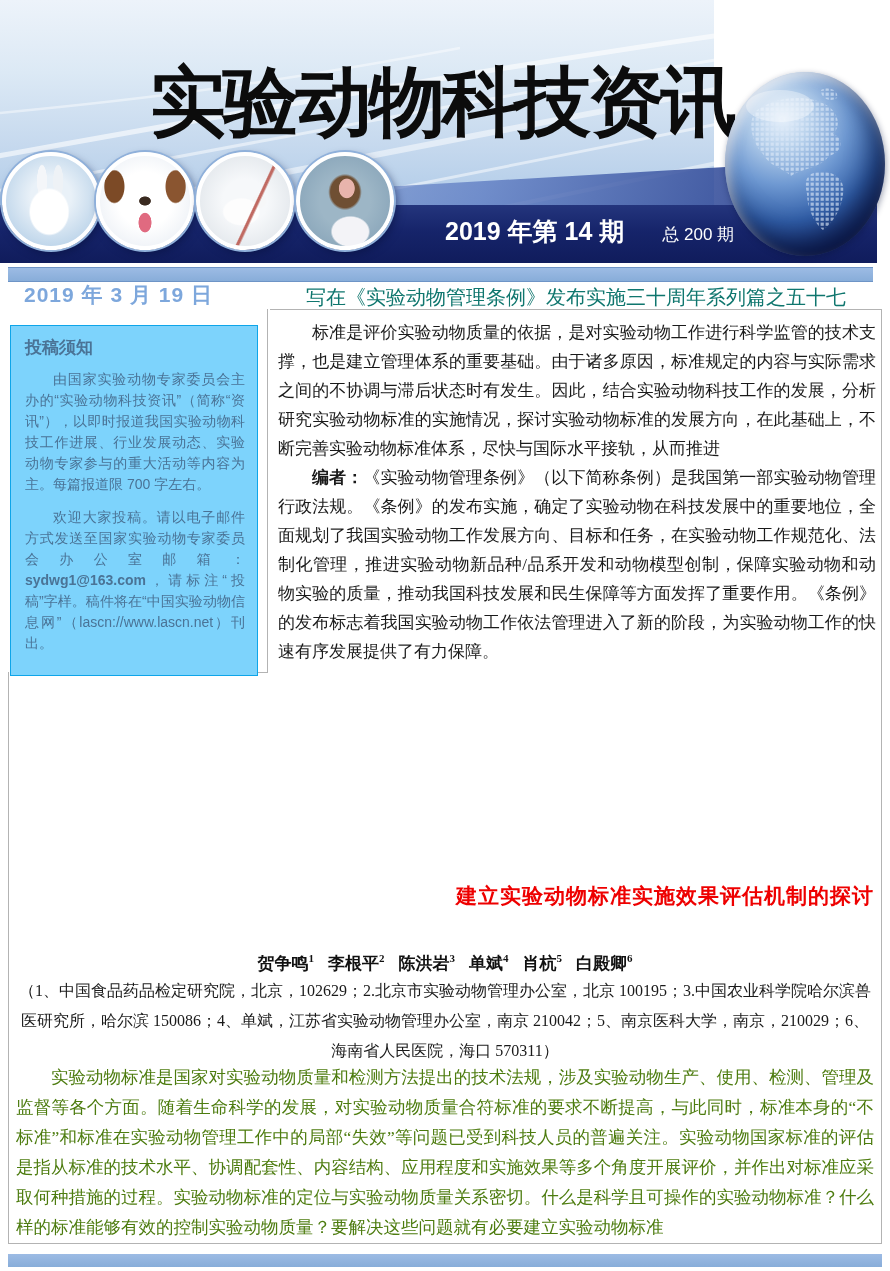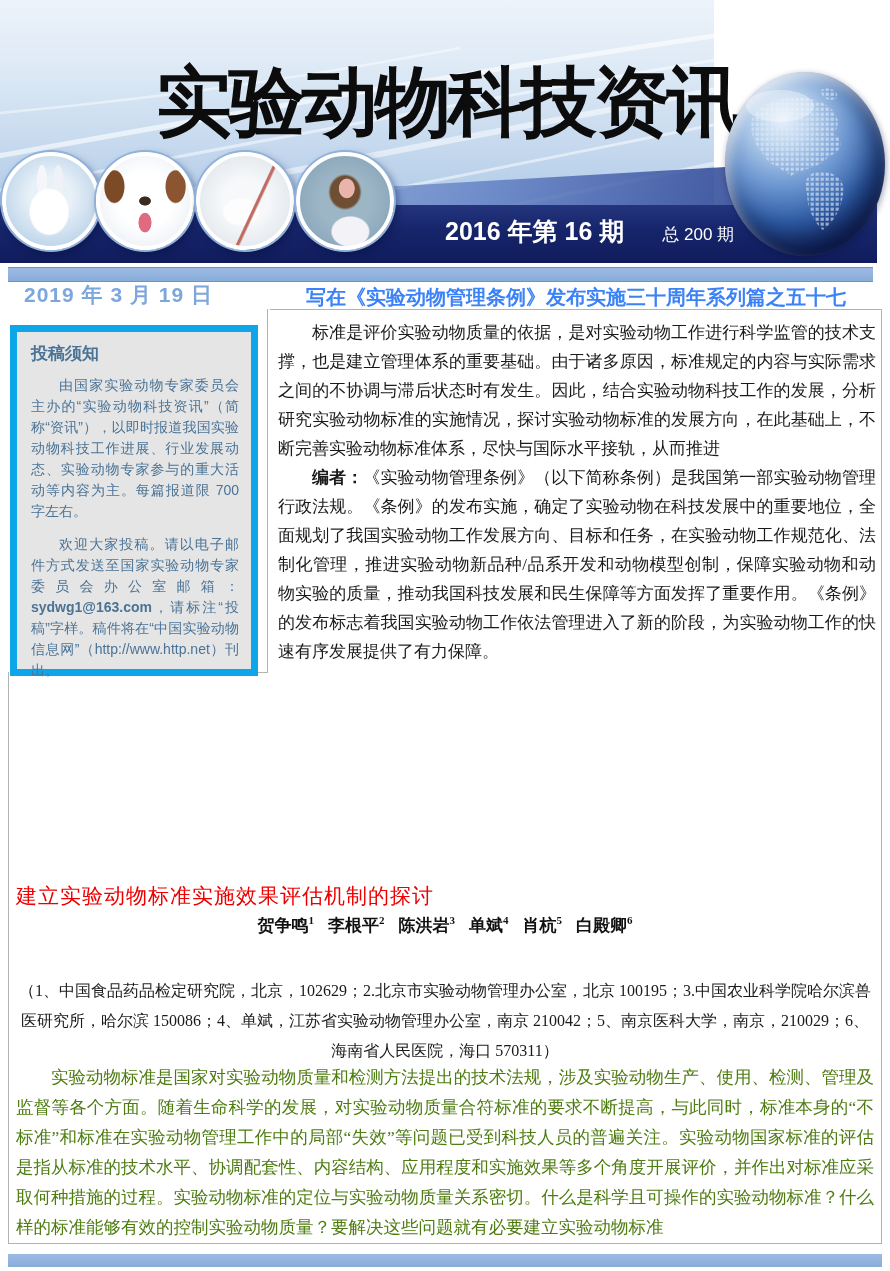--- a/index.html
+++ b/index.html
@@ -1,21 +1,21 @@
 <!DOCTYPE html>
 <html><head>
 <meta charset="utf-8">
 <style>
   html,body{margin:0;padding:0;background:#ffffff;}
   .page{position:relative;width:890px;height:1271px;background:#ffffff;overflow:hidden;
         font-family:"Liberation Serif","DejaVu Serif",serif;}
 
   
   .masthead{position:absolute;left:0;top:0;width:714px;height:207px;
-    background:linear-gradient(to bottom,#edf3fa 0%,#dce9f5 35%,#c6d9ee 70%,#b0cbe8 100%);text-align:right;}
+    background:linear-gradient(to bottom,#edf3fa 0%,#dce9f5 35%,#c6d9ee 70%,#b0cbe8 100%);}
   .arcs{position:absolute;left:0;top:0;width:890px;height:290px;pointer-events:none;}
   .band-wedge{position:absolute;left:0;top:158px;width:877px;height:48px;
     background:linear-gradient(100deg,rgba(140,168,220,0) 5%,rgba(95,125,195,.8) 55%,rgba(40,62,140,.95) 95%);
     clip-path:polygon(0 100%,16% 90%,100% 0,100% 100%);}
   .navy-band{position:absolute;left:0;top:205px;width:877px;height:58px;
     background:linear-gradient(to bottom,#24357d 0%,#16246a 45%,#101c5c 100%);}
   .masthead-title{position:absolute;left:150px;top:52px;width:590px;height:112px;
     font-size:76px;font-weight:bold;letter-spacing:-3px;color:#0c0c0c;white-space:nowrap;
     font-family:"Liberation Serif","DejaVu Serif",serif;}
   .issue-line{position:absolute;left:445px;top:215px;display:flex;align-items:baseline;gap:38px;
@@ -59,51 +59,51 @@
     background:linear-gradient(to bottom,#9cbbe4,#88add9);border-top:1px solid #6e94c6;border-bottom:1px solid #6e94c6;}
   .bottom-strip{position:absolute;left:8px;top:1254px;width:874px;height:13px;
     background:linear-gradient(to bottom,#9cbbe4,#88add9);}
 
   
   .date-label{position:absolute;left:24px;top:281px;font-size:21px;font-weight:bold;color:#7da7dc;
     font-family:"Liberation Sans","DejaVu Sans",sans-serif;letter-spacing:1px;white-space:nowrap;}
 
   
   .notice-box{position:absolute;left:10px;top:325px;width:248px;height:351px;box-sizing:border-box;
-    border:7px solid #0ea5e9;background:#e5e5e5;z-index:5;padding:8px 12px 6px 14px;
+    border:1px solid #0ea5e9;background:#7dd3fc;z-index:5;padding:8px 12px 6px 14px;
     font-family:"Liberation Sans","DejaVu Sans",sans-serif;color:#4a7396;}
   .notice-title{font-size:17px;font-weight:bold;margin:2px 0 10px 0;}
   .notice-box p{font-size:14px;line-height:21px;text-align:justify;margin:0 0 12px 0;text-indent:2em;}
   .notice-email,.notice-url{font-weight:bold;color:#4a7396;text-decoration:none;}
   .notice-url{font-weight:normal;}
 
   
   .frame{position:absolute;background:#b3b3b3;z-index:0;}
   .f-top{left:270px;top:309px;width:612px;height:1px;}
   .f-right{left:881px;top:309px;width:1px;height:935px;}
   .f-bottom{left:8px;top:1243px;width:874px;height:1px;}
   .f-left-upper{left:267px;top:309px;width:1px;height:363px;}
   .f-left-lower{left:8px;top:672px;width:1px;height:571px;}
   .f-connector{left:255px;top:672px;width:13px;height:1px;}
 
   
   .series-title{position:absolute;left:270px;top:284px;width:612px;text-align:center;
-    font-size:20px;font-weight:bold;color:#3b82f6;white-space:nowrap;}
+    font-size:20px;font-weight:normal;color:#0f766e;white-space:nowrap;}
   .col-right{position:absolute;left:278px;top:318px;width:598px;font-size:17px;line-height:29px;
     text-align:justify;color:#1a1a1a;}
   .col-right p{margin:0;text-indent:2em;}
   .full-col{position:absolute;left:16px;top:678px;width:858px;font-size:17.5px;line-height:29px;
     text-align:justify;color:#1a1a1a;}
   .full-col .no-indent{margin:0;text-indent:0;}
   .full-col .indent{margin:0;text-indent:2em;}
   .editor-label{font-weight:bold;}
 
-  .paper-title{position:absolute;left:16px;top:882px;width:858px;text-align:left;
-    font-size:21px;font-weight:normal;color:#ee0000;letter-spacing:1px;}
-  .paper-authors{position:absolute;left:16px;top:914px;width:858px;text-align:center;
+  .paper-title{position:absolute;left:16px;top:882px;width:858px;text-align:right;
+    font-size:21px;font-weight:bold;color:#ee0000;letter-spacing:1px;}
+  .paper-authors{position:absolute;left:16px;top:952px;width:858px;text-align:center;
     font-size:17px;font-weight:bold;color:#111;}
   .paper-authors .author{margin:0 7px;}
   .paper-authors sup{font-size:11px;}
   .affiliations{position:absolute;left:16px;top:976px;width:858px;text-align:center;
     font-size:16px;line-height:30px;color:#1a1a1a;}
   .paper-body{position:absolute;left:16px;top:1062px;width:858px;font-size:17.5px;line-height:30px;
     text-align:justify;text-indent:2em;color:#4d7c0f;}
 </style>
 </head>
 <body>
@@ -122,21 +122,21 @@
       <path d="M 380 262 C 560 238, 740 208, 900 178" stroke="rgba(255,255,255,.55)" stroke-width="2.5" fill="none"></path>
       <path d="M 420 278 C 590 256, 760 226, 905 196" stroke="rgba(255,255,255,.45)" stroke-width="2" fill="none"></path>
     </svg>
     <div class="band-wedge"></div>
     <div class="masthead-title">实验动物科技资讯</div>
   </div>
 
   <div class="navy-band"></div>
 
   <div class="issue-line">
-    <span class="issue-no">2016 年第 16 期</span>
+    <span class="issue-no">2019 年第 14 期</span>
     <span class="issue-total">总 200 期</span>
   </div>
 
   <div class="animal rabbit"></div>
   <div class="animal dog"></div>
   <div class="animal mouse"></div>
   <div class="animal monkey"></div>
 
   <div class="globe">
     <svg viewBox="0 0 160 184">
@@ -152,21 +152,21 @@
     </svg>
   </div>
 
   <div class="divider-strip"></div>
 
   <div class="date-label">2019 年 3 月 19 日</div>
 
   <div class="notice-box">
     <div class="notice-title">投稿须知</div>
     <p>由国家实验动物专家委员会主办的“实验动物科技资讯”（简称“资讯”），以即时报道我国实验动物科技工作进展、行业发展动态、实验动物专家参与的重大活动等内容为主。每篇报道限 700 字左右。</p>
-    <p><span>欢迎大家投稿。请以电子邮件方式发送至国家实验动物专家委员会办公室邮箱：</span><a class="notice-email">sydwg1@163.com</a><span>，请标注“投稿”字样。稿件将在“中国实验动物信息网”（</span><a class="notice-url">http://www.http.net</a><span>）刊出。</span></p>
+    <p><span>欢迎大家投稿。请以电子邮件方式发送至国家实验动物专家委员会办公室邮箱：</span><a class="notice-email">sydwg1@163.com</a><span>，请标注“投稿”字样。稿件将在“中国实验动物信息网”（</span><a class="notice-url">lascn://www.lascn.net</a><span>）刊出。</span></p>
   </div>
 
   <div class="frame f-top"></div>
   <div class="frame f-right"></div>
   <div class="frame f-bottom"></div>
   <div class="frame f-left-upper"></div>
   <div class="frame f-left-lower"></div>
   <div class="frame f-connector"></div>
 
   <div class="series-title">写在《实验动物管理条例》发布实施三十周年系列篇之五十七</div>

